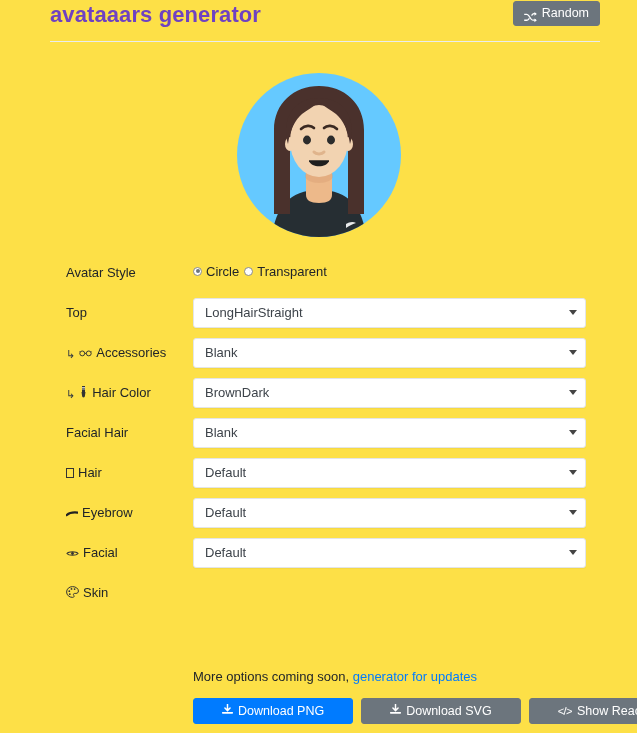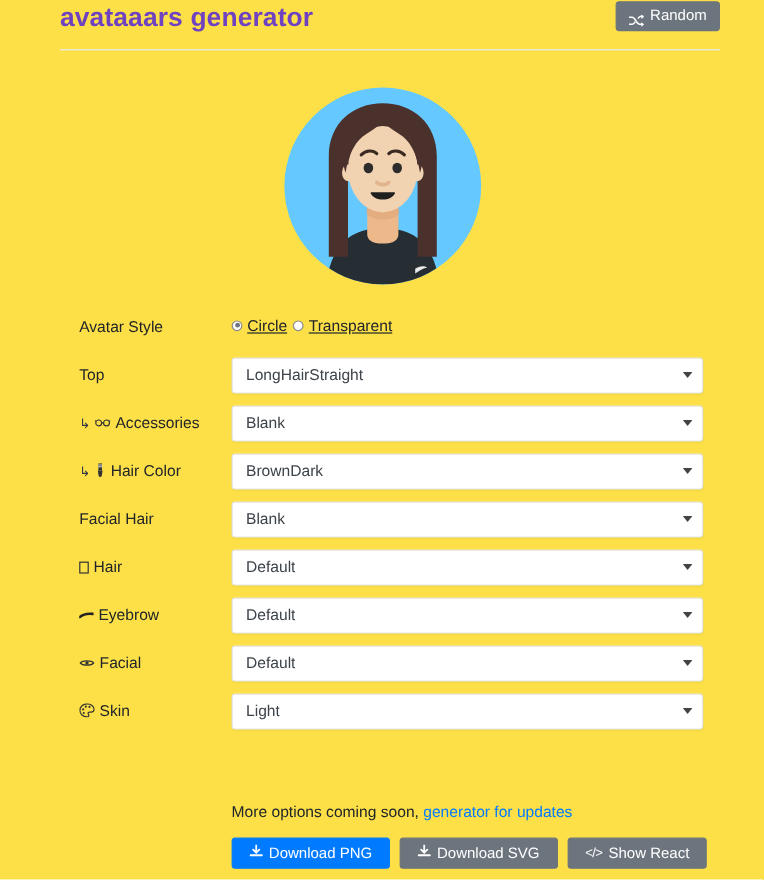--- a/index.html
+++ b/index.html
@@ -135,21 +135,20 @@
     gap: 5px;
     height: 22px;
     font-size: 13px;
     padding-top: 4px;
   }
   .radio-group .radio-item {
     display: inline-flex;
     align-items: center;
     gap: 4px;
     cursor: pointer;
-    text-decoration: underline;
   }
   .radio-dot {
     width: 9px; height: 9px;
     border-radius: 50%;
     border: 1px solid #8a8a8a;
     background: #ffffff;
     display: inline-block;
     position: relative;
   }
   .radio-dot.on::after {
@@ -210,21 +209,21 @@
 
   .btn-row {
     position: absolute;
     left: 193px;
     top: 698px;
     display: flex;
     gap: 8px;
   }
   .btn {
     height: 26px;
-    padding: 0 14px;
+    padding: 0 28px;
     border-radius: 3px;
     font-size: 12.5px;
     display: inline-flex;
     align-items: center;
     gap: 5px;
     cursor: pointer;
     white-space: nowrap;
     color: #ffffff;
     border: 1px solid transparent;
     justify-content: flex-end;
@@ -444,26 +443,20 @@
           <svg width="13" height="12" viewBox="0 0 13 12">
             <path d="M6.5.6C3.2.6.6 3 .6 6s2.6 5.4 5.9 5.4c1 0 1.6-.5 1.6-1.2 0-.4-.2-.6-.4-.9-.2-.2-.3-.5-.3-.8 0-.6.5-1.1 1.2-1.1h1.3c1.6 0 2.5-.9 2.5-2.4C12.4 2.7 9.9.6 6.5.6z" fill="none" stroke="#333" stroke-width="1"></path>
             <circle cx="3.3" cy="5.2" r="0.9" fill="#333"></circle>
             <circle cx="5.5" cy="2.9" r="0.9" fill="#333"></circle>
             <circle cx="8.6" cy="3.1" r="0.9" fill="#333"></circle>
             <circle cx="3.8" cy="8.2" r="0.9" fill="#333"></circle>
           </svg>
         </span>
         <span>Skin</span>
       </div>
-      <div class="row-control">
-        <div class="select">
-          <span class="sel-value">Light</span>
-          <span class="caret"></span>
-        </div>
-      </div>
     </div>
 
   </div>
 
   <div class="footer-note">
     <span>More options coming soon, </span><a href="#">generator for updates</a>
   </div>
 
   <div class="btn-row">
     <div class="btn btn-primary">

